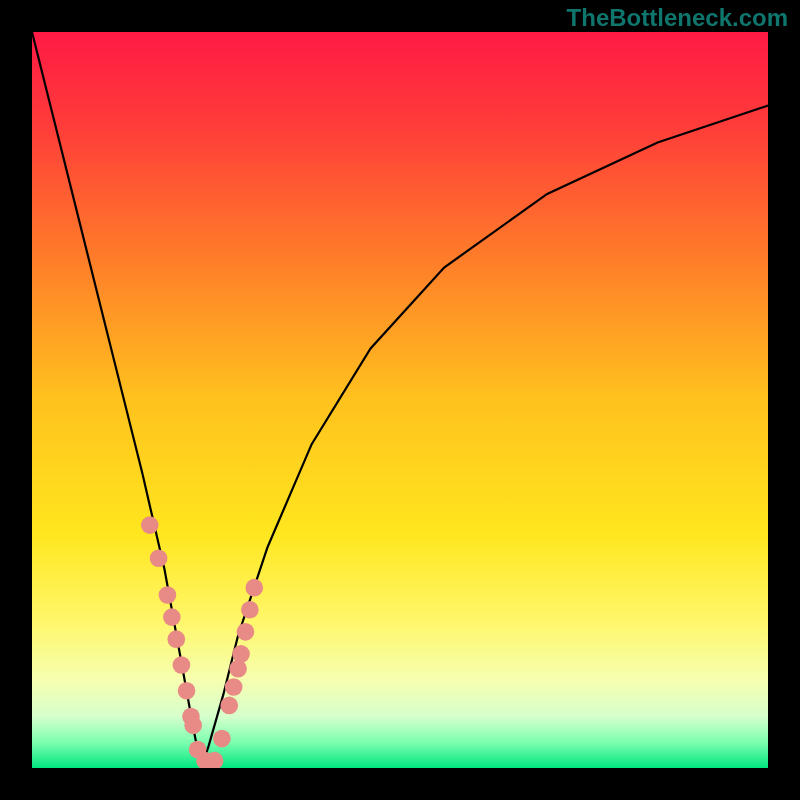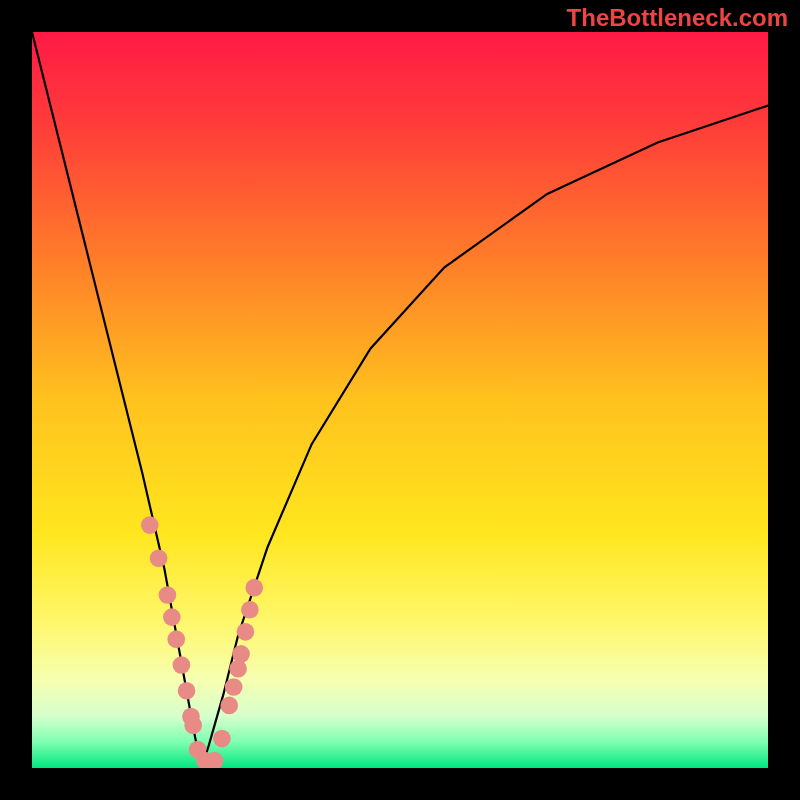--- a/index.html
+++ b/index.html
@@ -26,21 +26,21 @@
     height: 736px;
     overflow: hidden;
   }
   .watermark {
     position: absolute;
     top: 4px;
     right: 12px;
     font-family: Arial, Helvetica, sans-serif;
     font-size: 24px;
     font-weight: 600;
-    color: #ef4444;
+    color: #0f766e;
     letter-spacing: 0px;
   }
   svg {
     display: block;
   }
 </style>
 </head>
 <body>
 
 <div class="frame">

